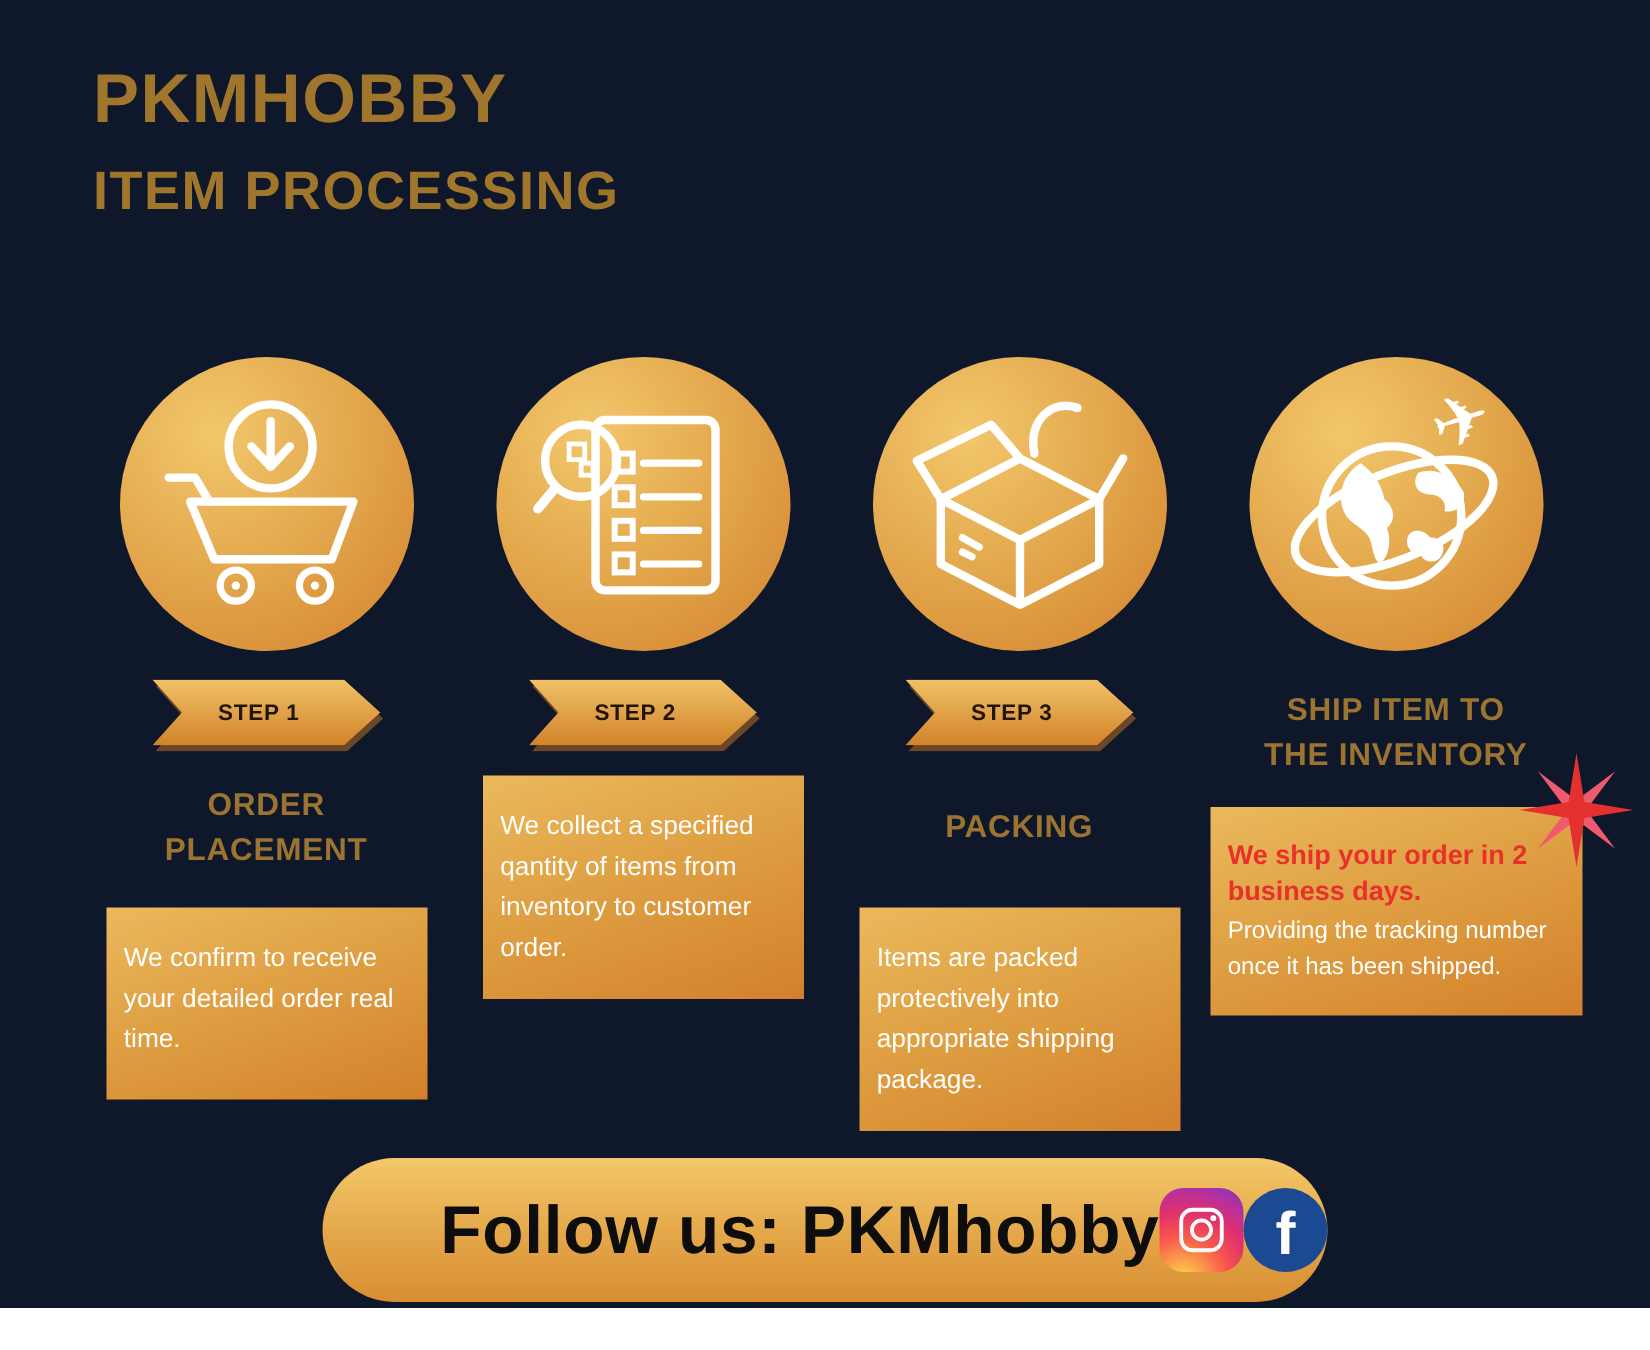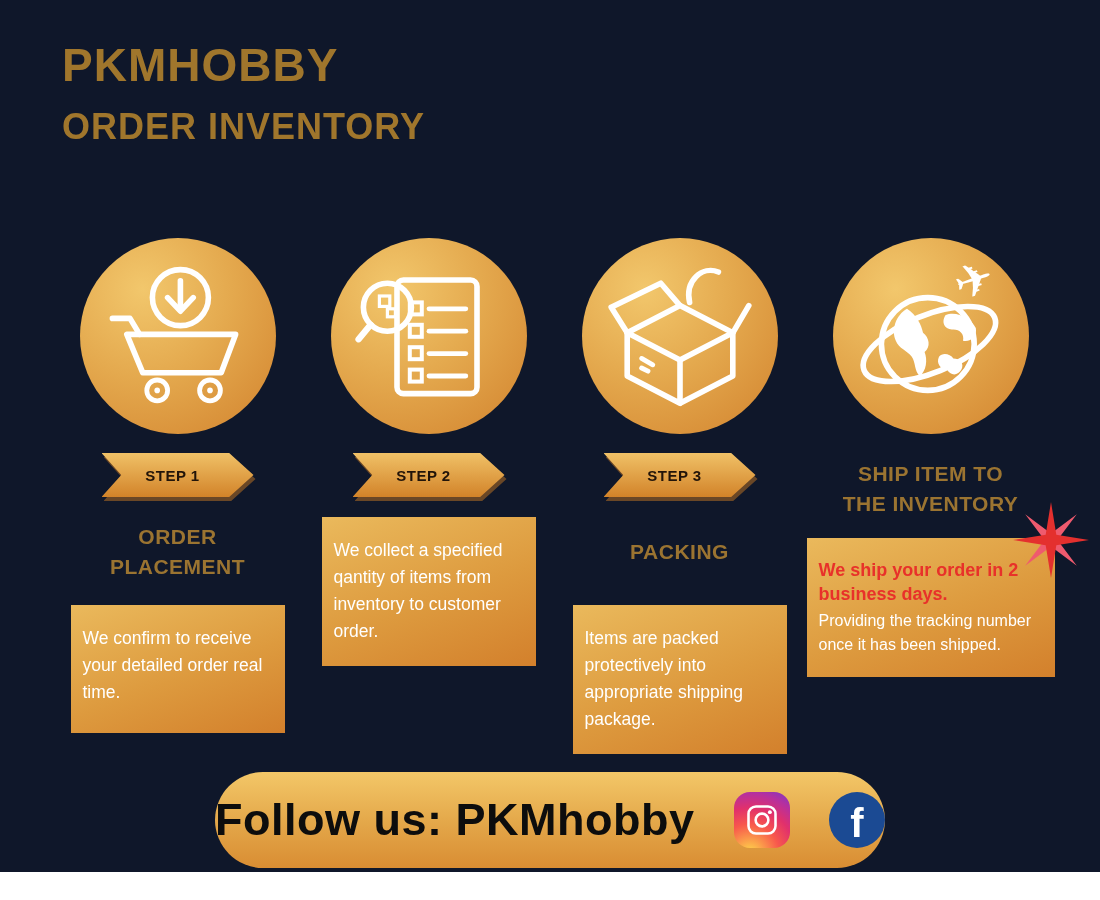--- a/index.html
+++ b/index.html
@@ -33,34 +33,34 @@
     background:linear-gradient(160deg,#eab95c 0%,#dd9a3e 55%,#d3802c 100%);
     color:#ffffff;font-size:17.5px;line-height:1.55;align-self:center;position:relative;}
   .desc4{width:248px;font-size:16px;line-height:1.5;margin-top:16px;}
   .desc4 .hl{display:block;color:#e8312a;font-weight:800;font-size:18px;line-height:1.35;margin-bottom:2px;}
   .star{position:absolute;right:-34px;top:-36px;width:76px;height:76px;}
 
   
   .follow{position:absolute;left:50%;top:772px;transform:translateX(-50%);
     width:670px;height:96px;border-radius:52px;
     background:linear-gradient(180deg,#f3c768 0%,#e3a648 55%,#d98d33 100%);
-    display:flex;align-items:center;justify-content:space-between;}
+    display:flex;align-items:center;justify-content:flex-end;}
   .follow-text{font-size:45px;font-weight:800;color:#0d0d0d;letter-spacing:.5px;}
   .ig{width:56px;height:56px;border-radius:16px;display:flex;align-items:center;justify-content:center;
     background:radial-gradient(circle at 28% 110%, #fdc24a 8%, #f8584c 40%, #e1306c 62%, #b5309f 82%, #7738c8 100%);}
   .fb{width:56px;height:56px;border-radius:50%;background:#1b4a93;display:flex;align-items:center;justify-content:center;
     color:#ffffff;font-size:40px;font-weight:800;line-height:1;padding-top:6px;box-sizing:border-box;}
 </style>
 </head>
 <body>
 
 <div class="page">
 
   <div class="brand">PKMHOBBY</div>
-  <div class="page-title">ORDER INVENTORY</div>
+  <div class="page-title">ITEM PROCESSING</div>
 
   <div class="steps">
 
     <div class="step-col">
       <div class="circle">
         <svg viewBox="0 0 200 200" aria-hidden="true">
           <circle cx="103" cy="52" r="35" fill="none" stroke="#fff" stroke-width="7"></circle>
           <line x1="103" y1="31" x2="103" y2="66" stroke="#fff" stroke-width="7" stroke-linecap="round"></line>
           <polyline points="87,52 103,69 119,52" fill="none" stroke="#fff" stroke-width="7" stroke-linecap="round" stroke-linejoin="round"></polyline>
           <path d="M18,78 L40,78 L52,98" fill="none" stroke="#fff" stroke-width="7" stroke-linecap="round" stroke-linejoin="round"></path>

